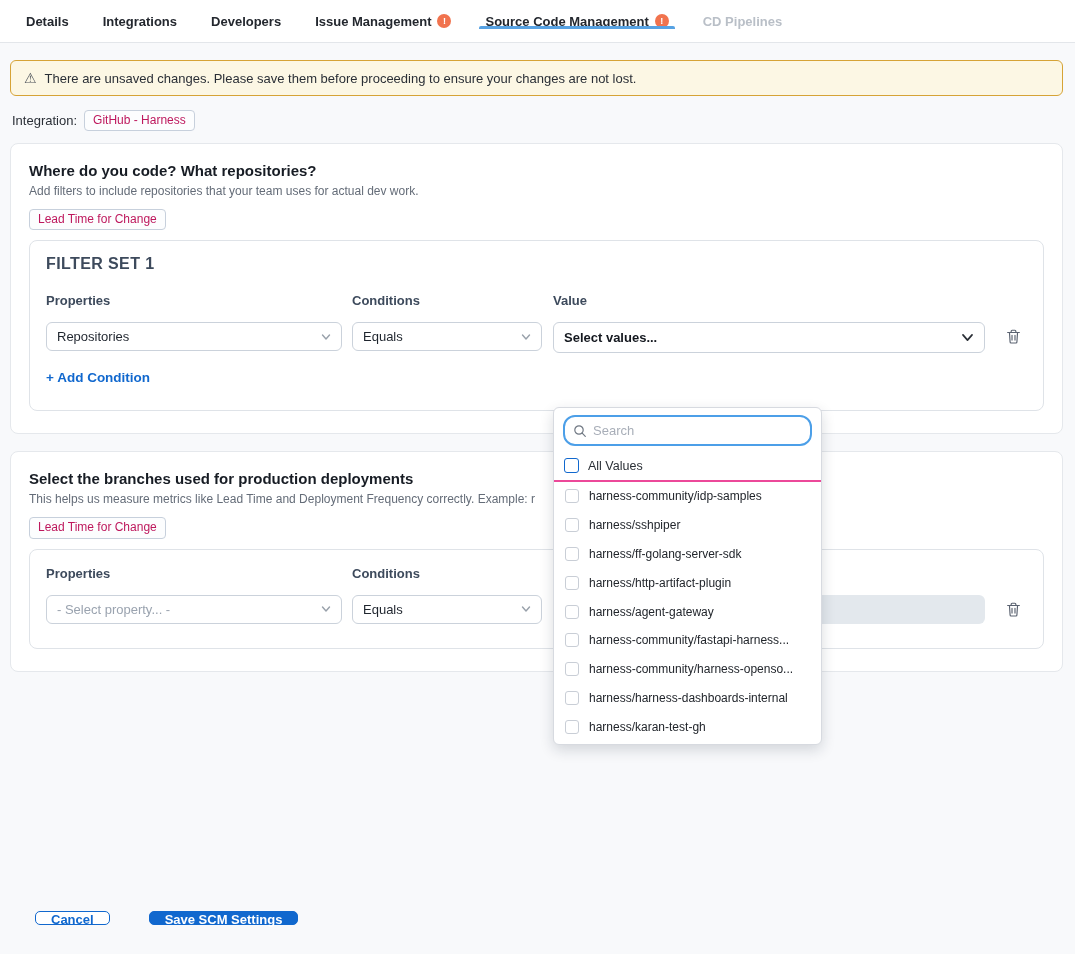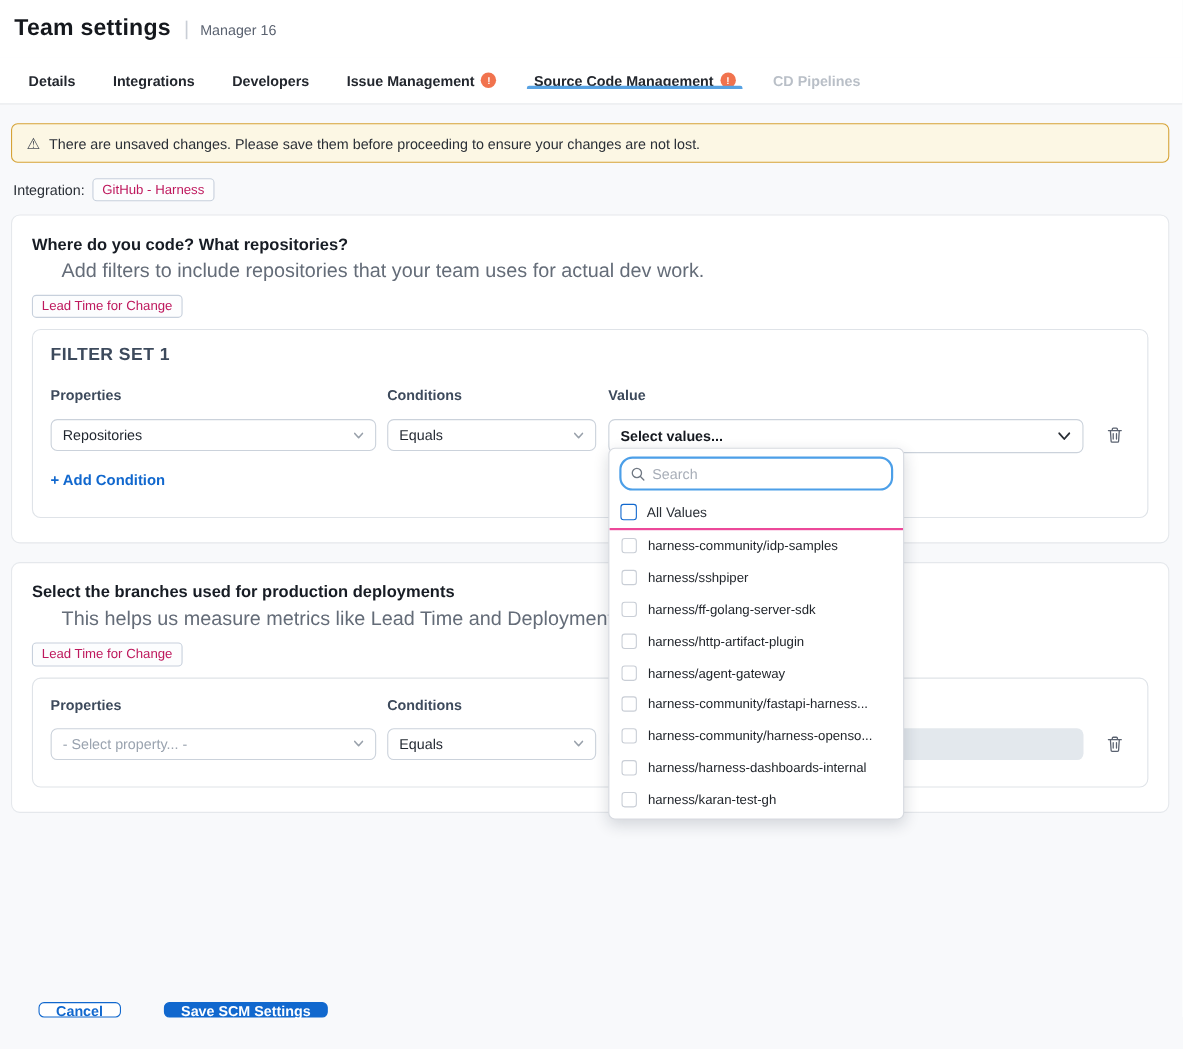--- a/index.html
+++ b/index.html
@@ -27,21 +27,21 @@
 
   
   .integration-row { margin:14px 10px 0 12px; display:flex; align-items:center; gap:7px; }
   .integration-label { font-size:13px; color:#2A2F36; }
   .chip { display:inline-block; font-size:12px; color:#be185d; background:#FCFDFE; border:1px solid #C7D0DC; border-radius:4px; padding:3px 8px; line-height:1.1; }
 
   
   .card { margin:12px 12px 0 10px; background:#fff; border:1px solid #E5E8EC; border-radius:8px; padding:18px 18px 22px 18px; }
   .card + .card { margin-top:17px; }
   .card-title { font-size:15px; font-weight:bold; color:#171C24; }
-  .card-sub { font-size:18px; color:#646C78; margin-top:5px;margin-left:27px; }
+  .card-sub { font-size:12px; color:#646C78; margin-top:5px; }
   .card .chip { margin-top:11px; }
 
   .filterbox { margin-top:10px; border:1px solid #DFE3E8; border-radius:8px; padding:14px 16px 24px 16px; }
   .filterset-label { font-size:16px; font-weight:bold; color:#3D4A5C; letter-spacing:.4px; }
 
   .cols { display:flex; align-items:flex-start; }
   .col-props { width:296px; margin-right:10px; }
   .col-conds { width:190px; margin-right:11px; }
   .col-value { width:432px; margin-right:19px; }
   .col-head { font-size:13px; font-weight:bold; color:#3D4A5C; }
@@ -75,25 +75,20 @@
   .footer { position:absolute; left:12px; top:911px; display:flex; gap:16px; }
   .btn { font-family:"Liberation Sans", sans-serif; font-size:13px; font-weight:bold; border-radius:5px; height:14px; padding:0 15px; cursor:pointer;margin-left:23px; }
   .btn-cancel { background:#fff; color:#1168CE; border:1.5px solid #1168CE; }
   .btn-save { background:#1168CE; color:#fff; border:1.5px solid #1168CE; }
 </style>
 </head>
 <body>
 
 <div class="page">
 
-  <div class="header">
-    <span class="page-title">Team settings</span>
-    <span class="title-sep">|</span>
-    <span class="page-subtitle">Manager 16</span>
-  </div>
 
   <div class="tabbar">
     <div class="tab">
       <span>Details</span>
     </div>
     <div class="tab">
       <span>Integrations</span>
     </div>
     <div class="tab">
       <span>Developers</span>

